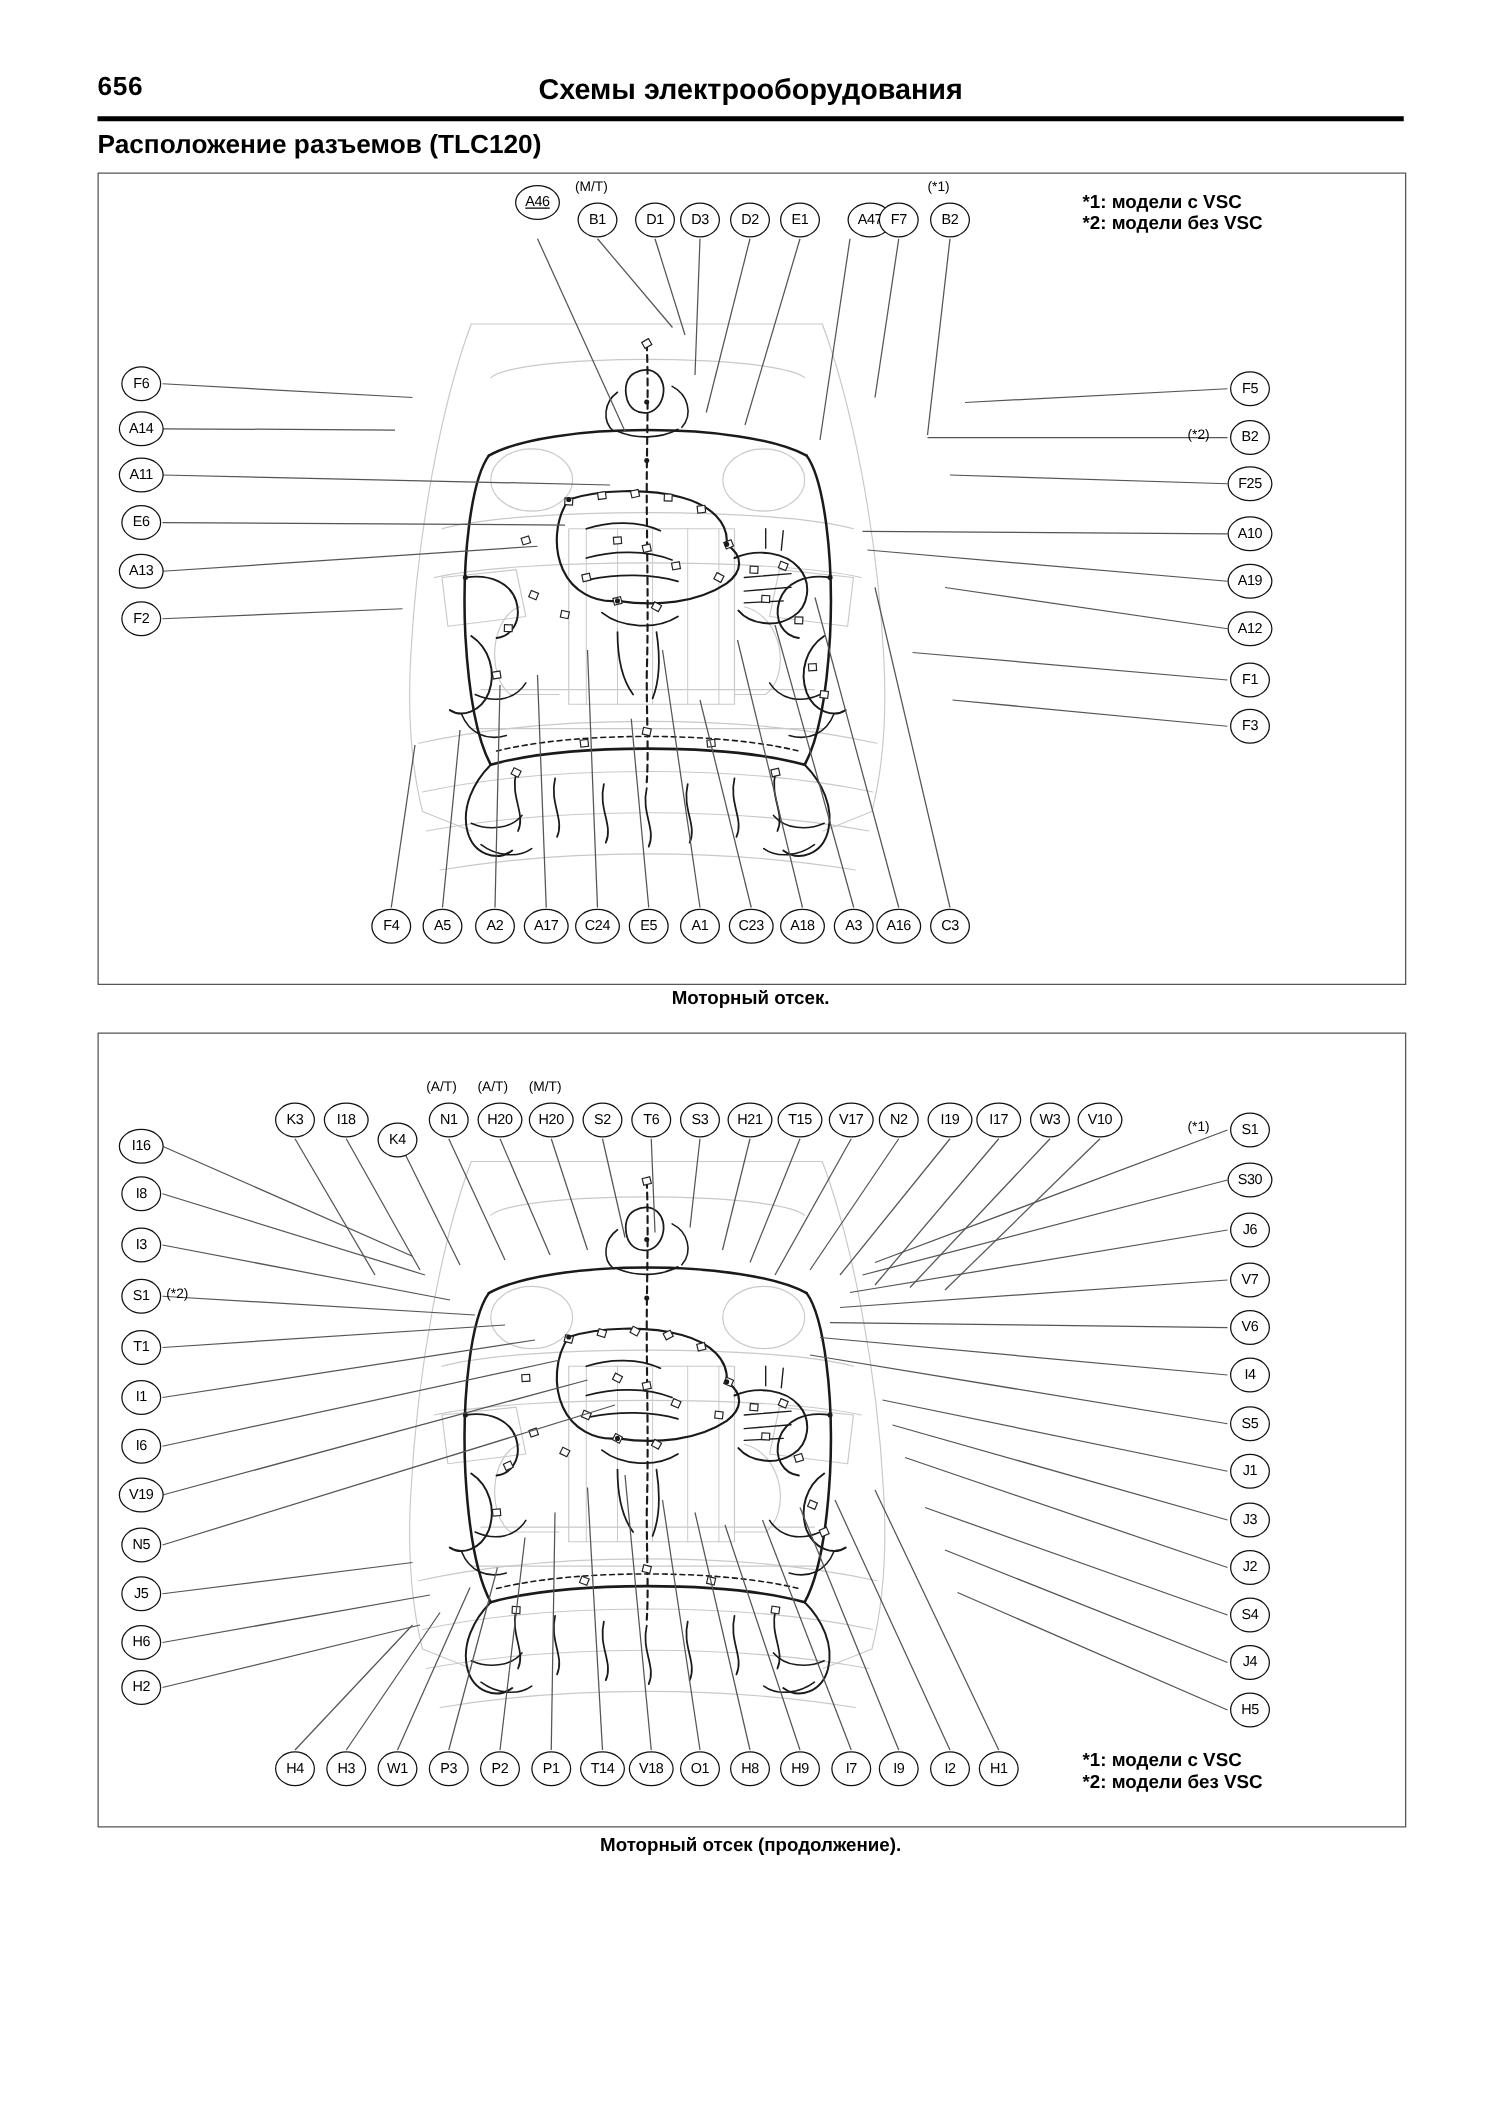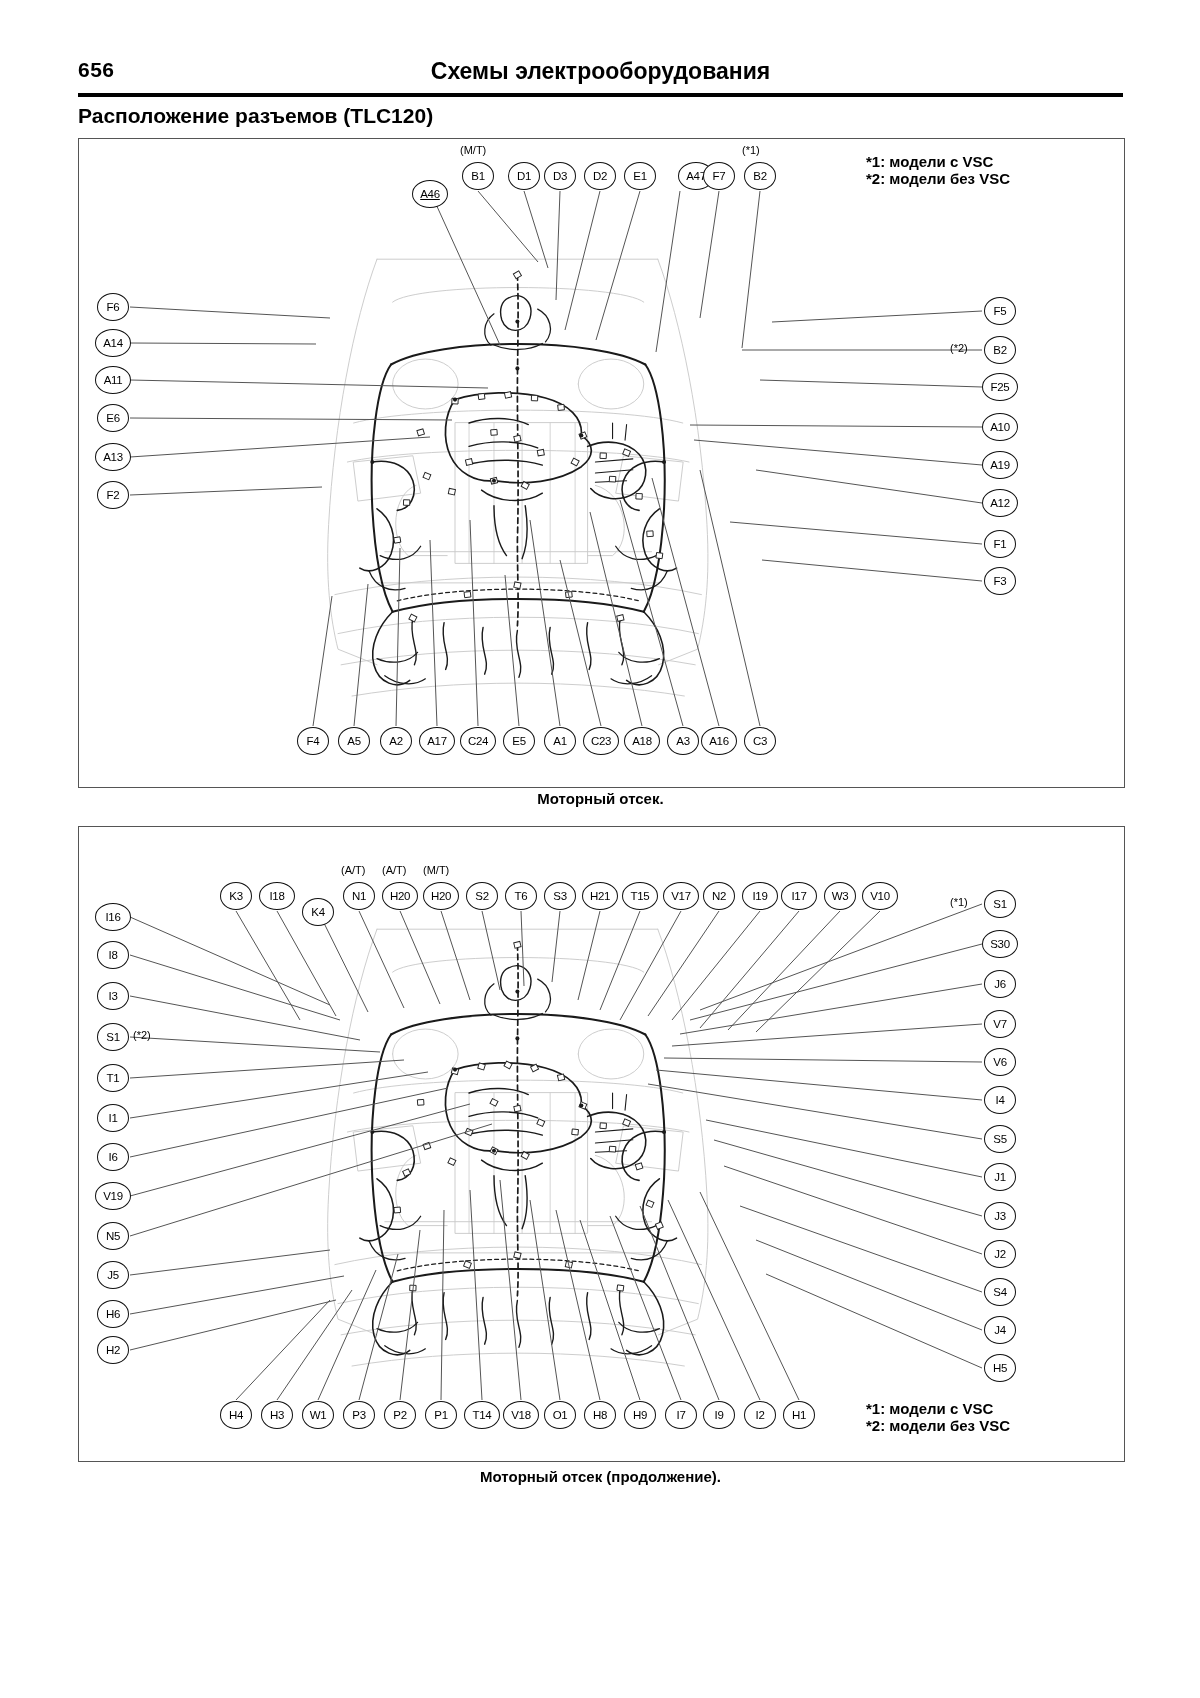--- a/index.html
+++ b/index.html
@@ -192,21 +192,21 @@
       <line x1="719" y1="726" x2="652" y2="478" stroke="#555" stroke-width="1"></line>
       <line x1="760" y1="726" x2="700" y2="470" stroke="#555" stroke-width="1"></line>
     </svg>
 
   <div class="notes" style="left:866px;top:153px;">
     <div>*1: модели с VSC</div>
     <div>*2: модели без VSC</div>
   </div>
 
   <div id="d1nodes">
-      <div class="node w3" style="left: 412px; top: 180px; text-decoration: underline;">A46</div>
+      <div class="node w3" style="left: 412px; top: 148px; text-decoration: underline;">A46</div>
       <div class="node" style="left: 462px; top: 162px;">B1</div>
       <div class="tag" style="left: 460px; top: 144px;">(M/T)</div>
       <div class="node" style="left: 508px; top: 162px;">D1</div>
       <div class="node" style="left: 544px; top: 162px;">D3</div>
       <div class="node" style="left: 584px; top: 162px;">D2</div>
       <div class="node" style="left: 624px; top: 162px;">E1</div>
       <div class="node w3" style="left: 678px; top: 162px;">A47</div>
       <div class="node" style="left: 703px; top: 162px; text-align: right;">F7</div>
       <div class="node" style="left: 744px; top: 162px;">B2</div>
       <div class="tag" style="left: 742px; top: 144px;">(*1)</div>

